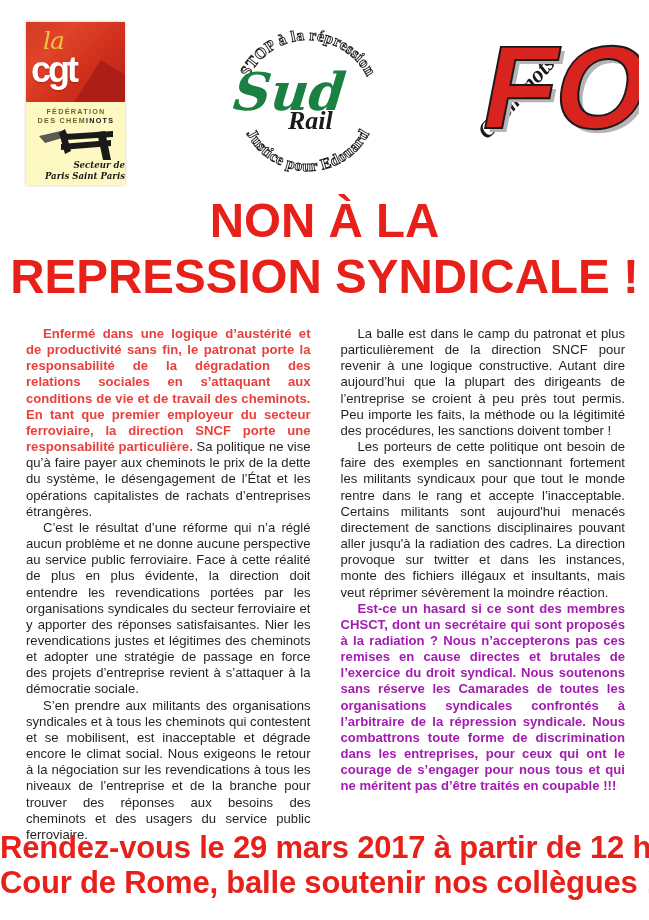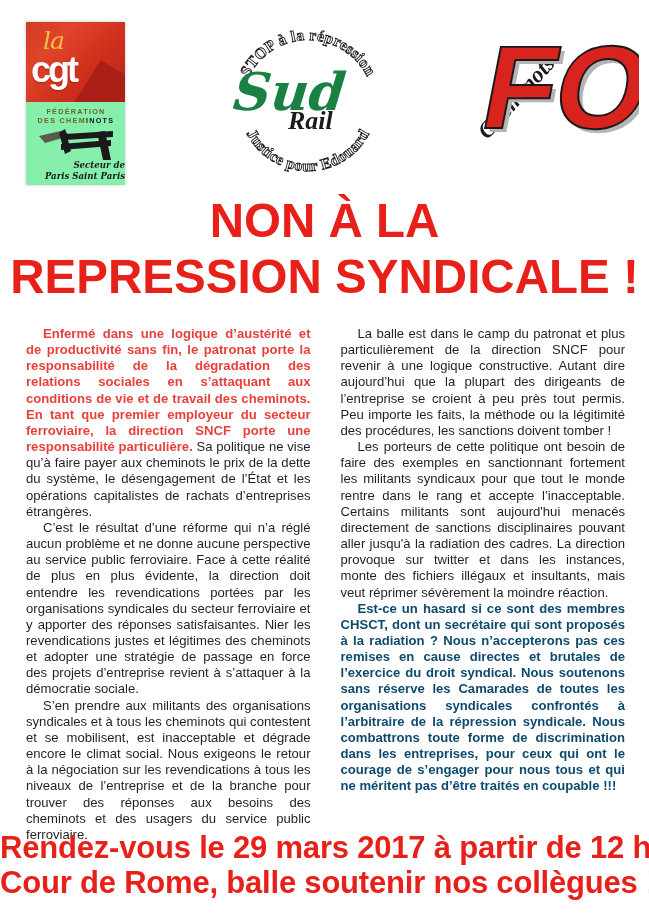--- a/index.html
+++ b/index.html
@@ -67,21 +67,21 @@
     font-size: 36px;
     font-weight: bold;
     color: #ffffff;
     letter-spacing: -3px;
     line-height: 52px;
     z-index: 2;
     text-shadow: 0 1px 2px rgba(90,0,0,0.35);
   }
   .cgt-bottom {
     height: 83px;
-    background: #86efac;
+    background: #fef9c3;
     position: relative;
   }
   .cgt-fed {
     position: absolute;
     left: 7px;
     top: 5px;
     width: 86px;
     font-size: 7.2px;
     line-height: 9.2px;
     letter-spacing: 1.3px;
@@ -161,21 +161,21 @@
   }
   .col p {
     margin: 0;
     text-indent: 17px;
   }
   .em-red {
     color: #e8413c;
     font-weight: bold;
   }
   p.p-red {
-    color: #0c4a6e;
+    color: #a21caf;
     font-weight: bold;
   }
 
   
   .footer-call {
     position: absolute;
     left: 0;
     right: 0;
     bottom: 20px;
     text-align: center;

